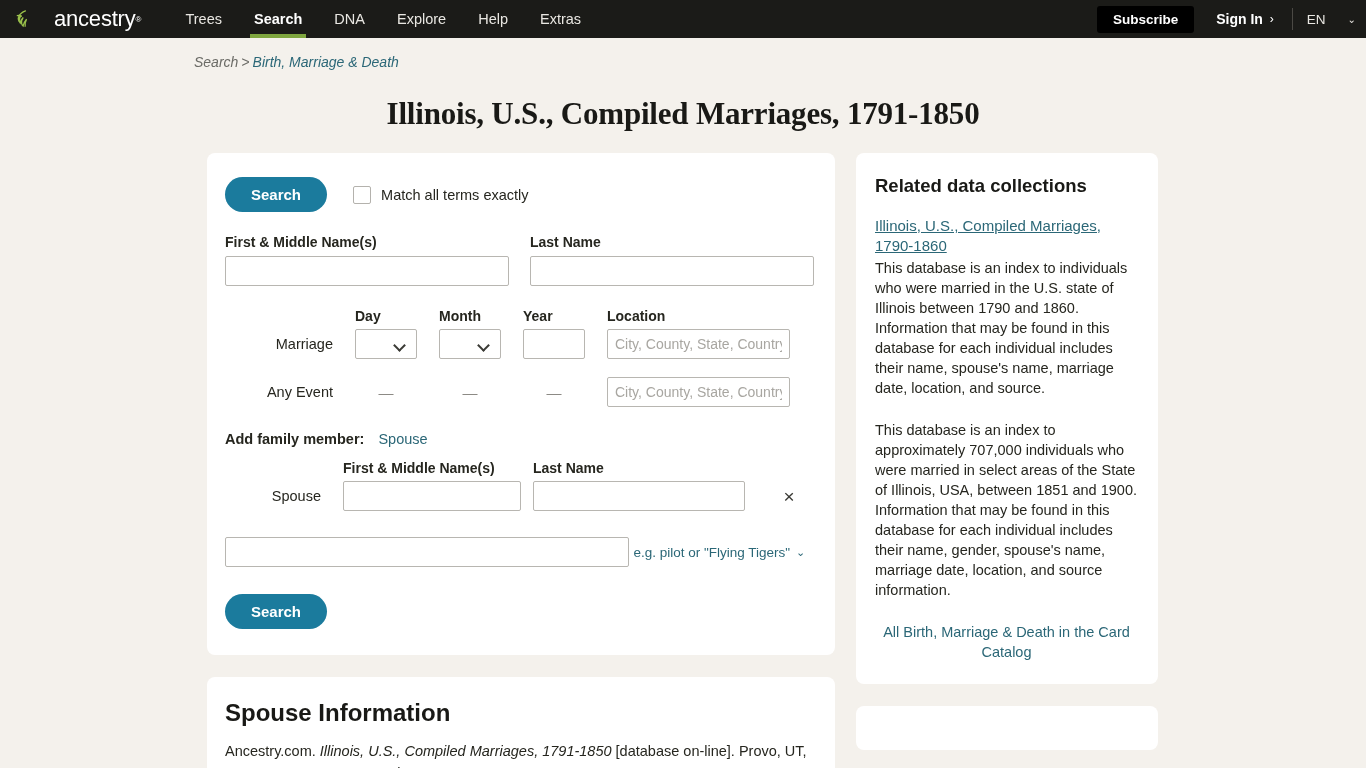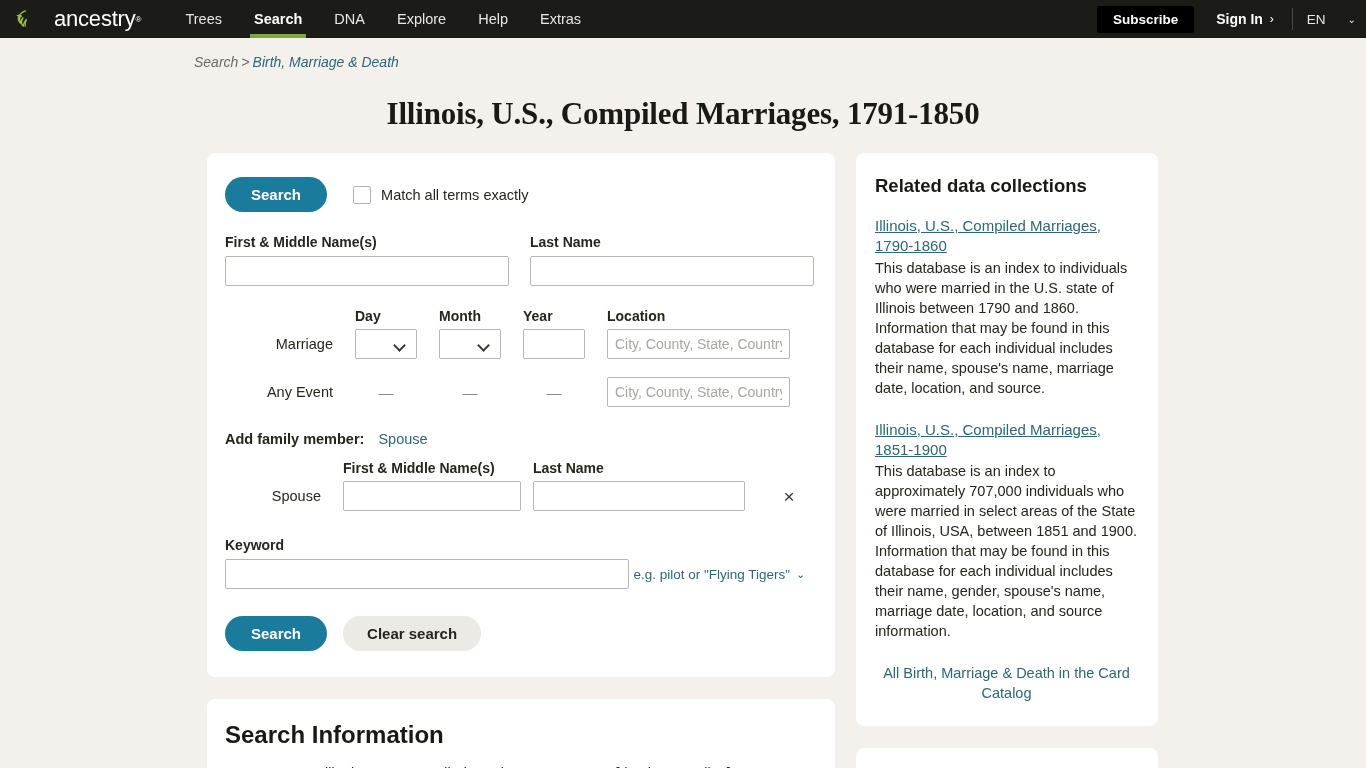--- a/index.html
+++ b/index.html
@@ -419,54 +419,51 @@
         <div class="sp-head">Last Name</div>
         <div></div>
 
         <div class="sp-rowlabel">Spouse</div>
         <input class="txt sp-first" type="text" style="">
         <input class="txt sp-last" type="text" style="">
         <button class="xbtn">×</button>
       </div>
 
       <div class="kw-block">
-        <label class="fld-label">Keyword</label>
         <input class="txt kw-input" type="text" style="">
         <div class="kw-hint">
           <span>e.g. pilot or "Flying Tigers"</span>
           <span class="chev-d">⌄</span>
         </div>
       </div>
 
       <div class="btn-row">
         <button class="btn-search">Search</button>
-        <button class="btn-clear">Clear search</button>
       </div>
 
     </div>
 
     <div class="card source-card">
-      <h2 class="source-title">Search Information</h2>
+      <h2 class="source-title">Spouse Information</h2>
       <div class="source-body"><span>Ancestry.com. </span><i>Illinois, U.S., Compiled Marriages, 1791-1850</i><span> [database on-line]. Provo, UT, USA: Ancestry.com Operations Inc, 1997.</span></div>
     </div>
 
   </div>
 
   <div class="col-side">
 
     <div class="card side-card">
       <h2 class="side-title">Related data collections</h2>
 
       <div class="coll">
         <a class="coll-link">Illinois, U.S., Compiled Marriages, 1790-1860</a>
         <div class="coll-desc">This database is an index to individuals who were married in the U.S. state of Illinois between 1790 and 1860. Information that may be found in this database for each individual includes their name, spouse's name, marriage date, location, and source.</div>
       </div>
 
       <div class="coll">
-        <a class="coll-link">Illinois, U.S., Compiled Marriages, 1851-1900</a>
         <div class="coll-desc">This database is an index to approximately 707,000 individuals who were married in select areas of the State of Illinois, USA, between 1851 and 1900. Information that may be found in this database for each individual includes their name, gender, spouse's name, marriage date, location, and source information.</div>
       </div>
 
       <a class="catalog-link">All Birth, Marriage &amp; Death in the Card Catalog</a>
     </div>
 
     <div class="card side-card-2">
       
     </div>
 

